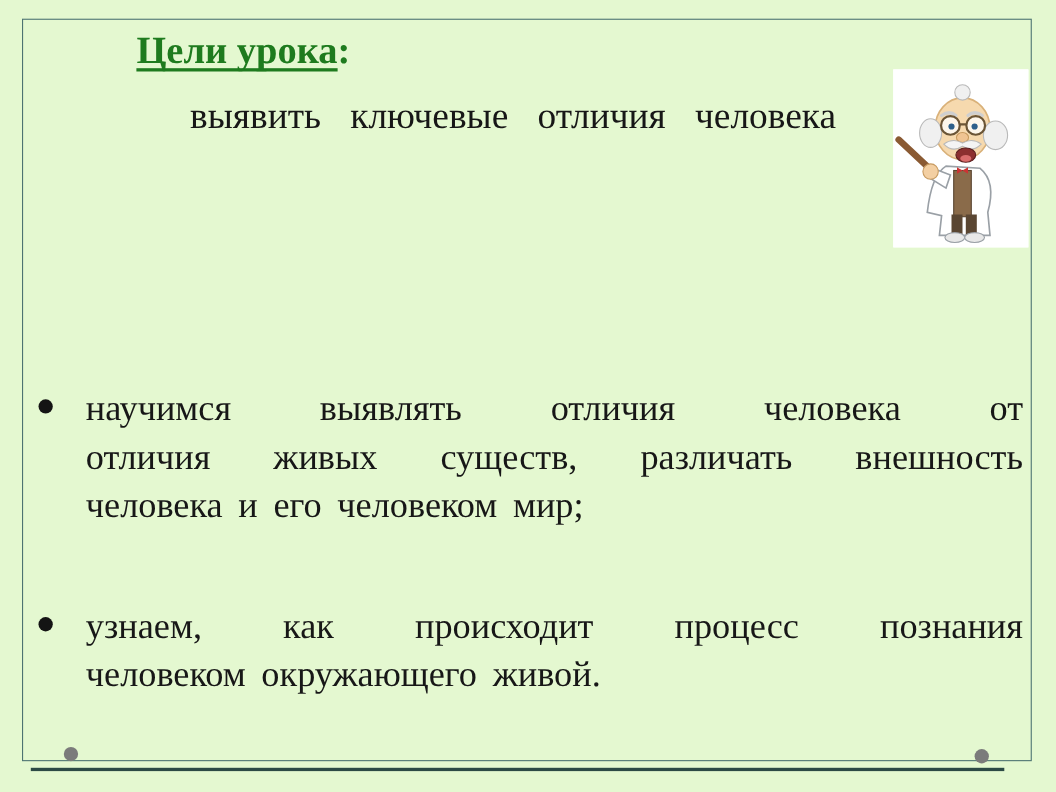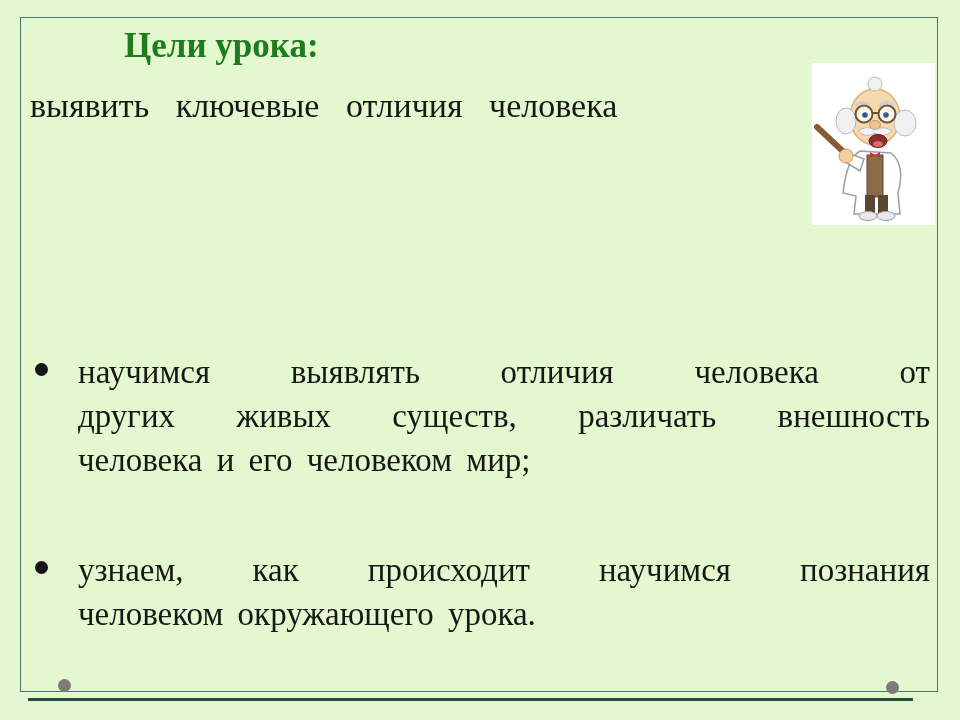--- a/index.html
+++ b/index.html
@@ -15,28 +15,29 @@
     width:918px; height:675px;
     border:1px solid #4d7372;
     box-sizing:border-box;
   }
   .heading {
     color:#1e7b1e; font-weight:bold; white-space:nowrap;
   }
   .h1 { position:absolute; left:124px; top:26px; font-size:35px; }
   .h2 { position:absolute; left:98px; top:264px; font-size:34px; word-spacing:11px; }
   .u  {
+    text-decoration:underline;
     text-decoration-thickness:3px;
     text-underline-offset:5px;
     text-decoration-skip-ink:none;
   }
   .intro {
     position:absolute; left:30px; top:80px; width:730px;
     font-size:34px; line-height:52px; color:#171717;
-    word-spacing:18px; white-space:nowrap;
+    word-spacing:18px; white-space:nowrap;text-align:right;
   }
   .bullets {
     position:absolute; left:33px; top:350px; width:897px;
     color:#171717;
   }
   .bullet-row { position:relative; padding-left:45px; }
   .bullet-row + .bullet-row { margin-top:66px; }
   .bullet-dot {
     position:absolute; left:2px; top:13px;
     width:13px; height:13px; border-radius:50%;
@@ -121,27 +122,27 @@
       <ellipse cx="66" cy="78" rx="9" ry="6.5" fill="#8c2f2f" stroke="#5c1f1f" stroke-width="1"></ellipse>
       <ellipse cx="66" cy="81" rx="5" ry="3" fill="#d96c6c"></ellipse>
     </svg>
   </div>
 
 
   <div class="bullets">
     <div class="bullet-row">
       <span class="bullet-dot"></span>
       <div class="bline just">научимся выявлять отличия человека от</div>
-      <div class="bline just">других живых существ, различать внешность</div>
+      <div class="bline just">отличия живых существ, различать внешность</div>
       <div class="bline plain">человека и его человеком мир;</div>
     </div>
     <div class="bullet-row">
       <span class="bullet-dot"></span>
-      <div class="bline just">узнаем, как происходит научимся познания</div>
-      <div class="bline plain">человеком окружающего урока.</div>
+      <div class="bline just">узнаем, как происходит процесс познания</div>
+      <div class="bline plain">человеком окружающего живой.</div>
     </div>
   </div>
 
   <span class="corner-dot left"></span>
   <span class="corner-dot right"></span>
   <div class="bottom-rule"></div>
 
 </div>
 
 </body></html>

